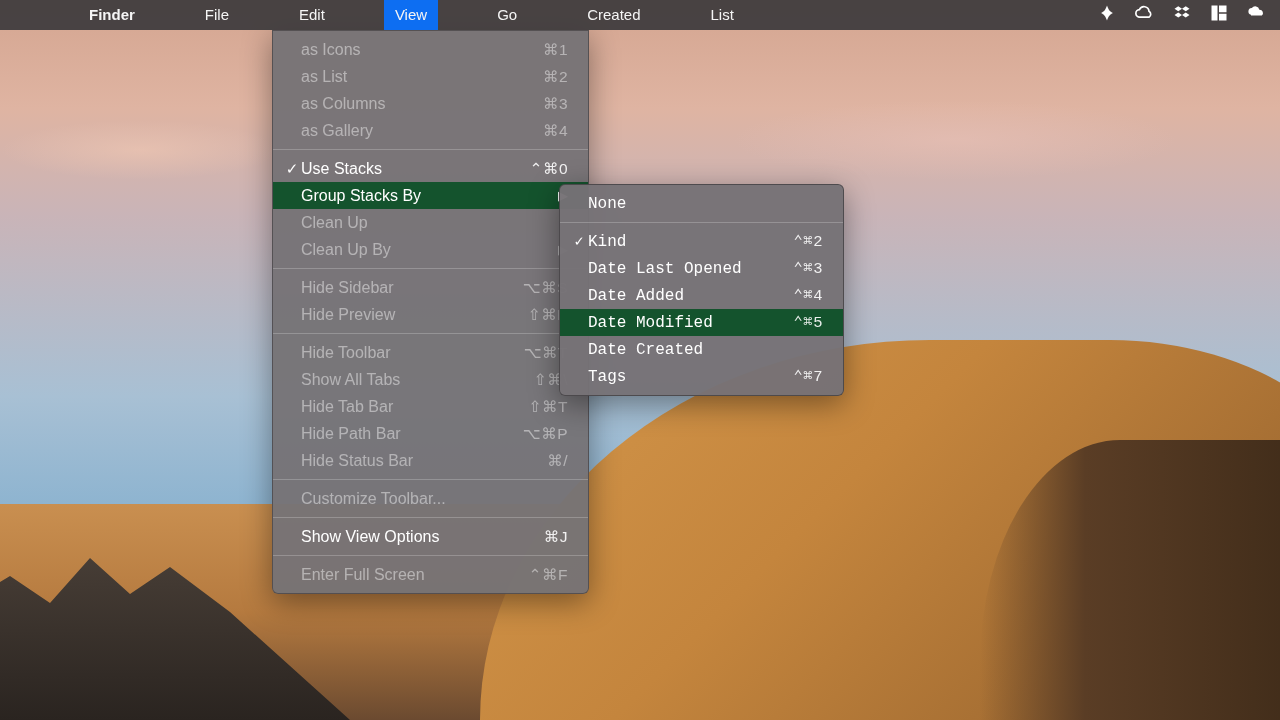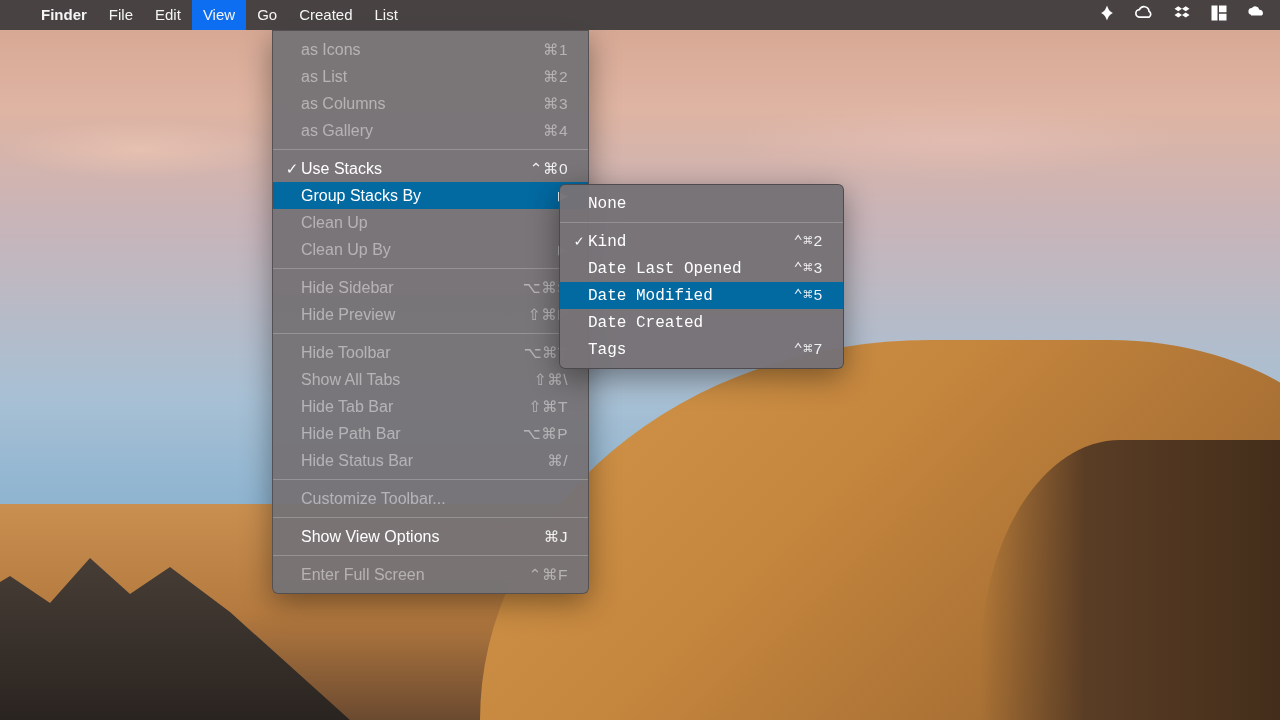--- a/index.html
+++ b/index.html
@@ -78,20 +78,21 @@
       left: 0;
       right: 0;
       height: 30px;
       background: rgba(60, 58, 60, 0.92);
       display: flex;
       align-items: center;
       padding: 0 14px;
       z-index: 100;
       color: #f5f5f5;
       font-size: 15px;
+      gap: 48px;
     }
     .apple-icon {
       font-size: 18px;
       margin-right: 16px;
       cursor: default;
     }
     .menu-item {
       padding: 0 11px;
       height: 30px;
       line-height: 30px;
@@ -127,21 +128,21 @@
     .menu-row {
       display: flex;
       align-items: center;
       height: 27px;
       padding: 0 20px 0 10px;
       font-size: 16px;
       cursor: default;
       position: relative;
     }
     .menu-row.highlight {
-      background: #0369a1;
+      background: #14532d;
     }
     .menu-row.disabled .label,
     .menu-row.disabled .shortcut,
     .menu-row.disabled .check,
     .menu-row.disabled .chevron {
       color: rgba(255,255,255,0.45);
     }
     .check {
       width: 18px;
       font-size: 15px;
@@ -357,20 +358,26 @@
       <span class="label">Kind</span>
       <span class="spacer"></span>
       <span class="shortcut">⌃⌘2</span>
     </div>
     <div class="menu-row">
       <span class="check"></span>
       <span class="label">Date Last Opened</span>
       <span class="spacer"></span>
       <span class="shortcut">⌃⌘3</span>
     </div>
+    <div class="menu-row">
+      <span class="check"></span>
+      <span class="label">Date Added</span>
+      <span class="spacer"></span>
+      <span class="shortcut">⌃⌘4</span>
+    </div>
     <div class="menu-row highlight">
       <span class="check"></span>
       <span class="label">Date Modified</span>
       <span class="spacer"></span>
       <span class="shortcut">⌃⌘5</span>
     </div>
     <div class="menu-row">
       <span class="check"></span>
       <span class="label">Date Created</span>
       <span class="spacer"></span>

